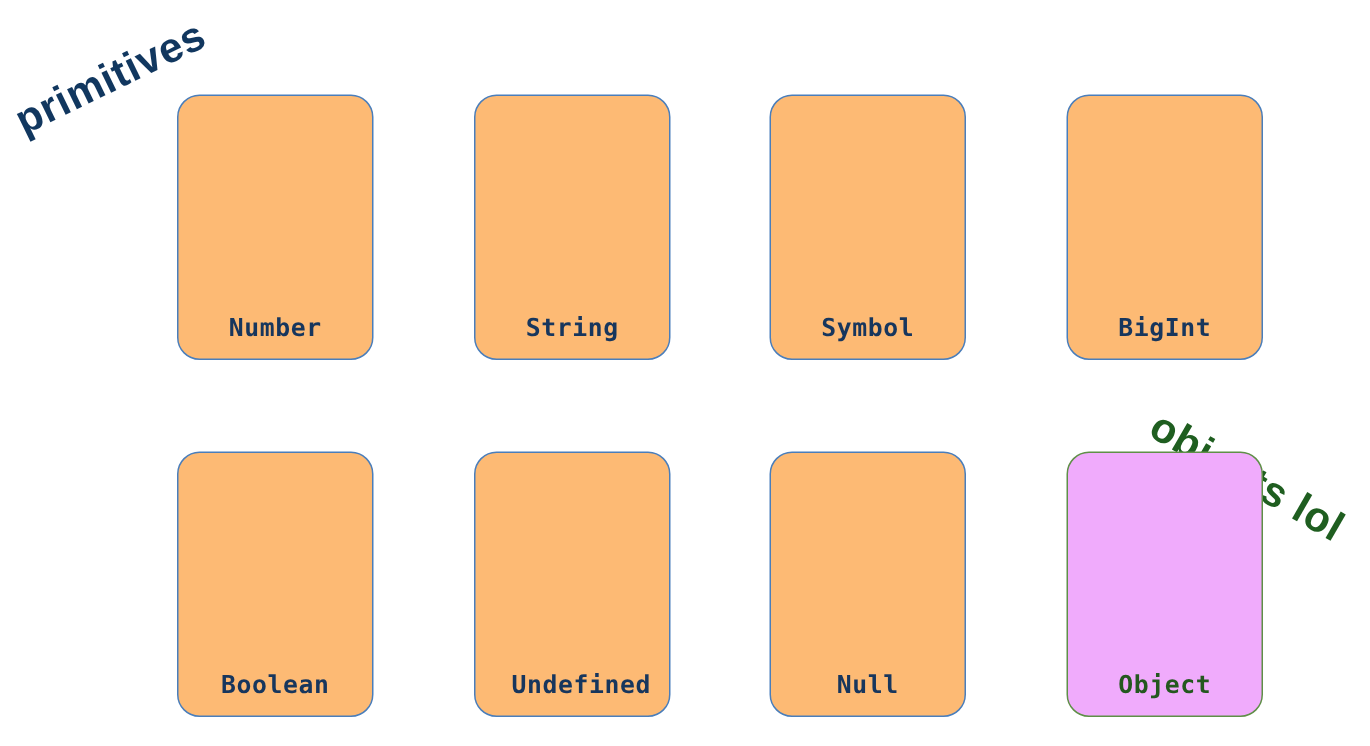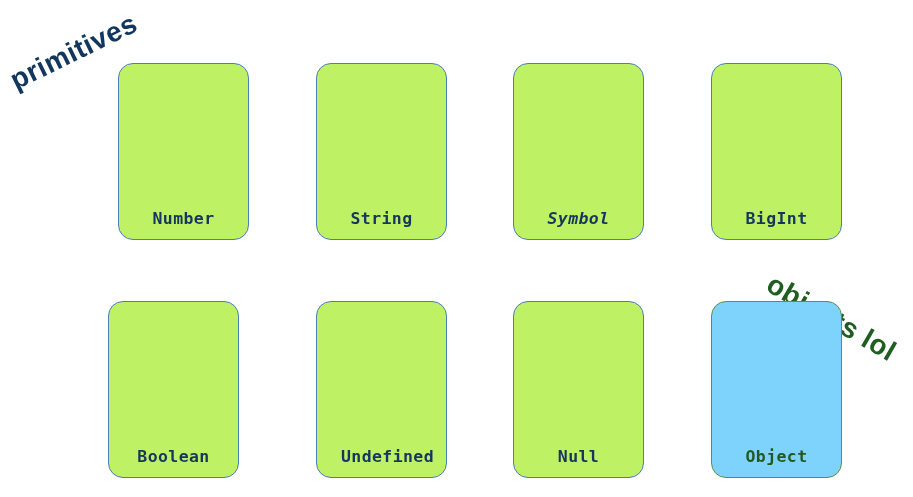--- a/index.html
+++ b/index.html
@@ -23,46 +23,46 @@
     position: absolute;
     width: 131px;
     height: 177px;
     border-radius: 15px;
     box-sizing: border-box;
     display: flex;
     align-items: flex-end;
     justify-content: center;
   }
   .card.blue {
-    background: #bef264;
+    background: #fdba74;
     border: 1.6px solid #4a7ebb;
   }
   .card.green {
-    background: #7dd3fc;
+    background: #f0abfc;
     border: 1.6px solid #5f8f48;
   }
   .card-label {
     font-family: "DejaVu Sans Mono", "Liberation Mono", monospace;
     font-size: 16.5px;
     font-weight: bold;
     letter-spacing: 0.4px;
     padding-bottom: 12px;
     line-height: 1;
     white-space: nowrap;
   }
   .card.blue .card-label { color: #17365d; }
   .card.green .card-label { color: #24581f; }
 
   
   #card-number    { left: 118px; top: 63px; }
   #card-string    { left: 316px; top: 63px; }
-  #card-symbol    { left: 513px; top: 63px; font-style: italic; }
+  #card-symbol    { left: 513px; top: 63px; }
   #card-bigint    { left: 711px; top: 63px; text-align: center; }
   
-  #card-boolean   { left: 108px; top: 301px; }
+  #card-boolean   { left: 118px; top: 301px; }
   #card-undefined { left: 316px; top: 301px; padding-left: 12px; }
   #card-null      { left: 513px; top: 301px; }
   #card-object    { left: 711px; top: 301px; }
 
   .group-label {
     position: absolute;
     font-family: "Liberation Sans", sans-serif;
     font-weight: bold;
     font-size: 28px;
     letter-spacing: 0.5px;

